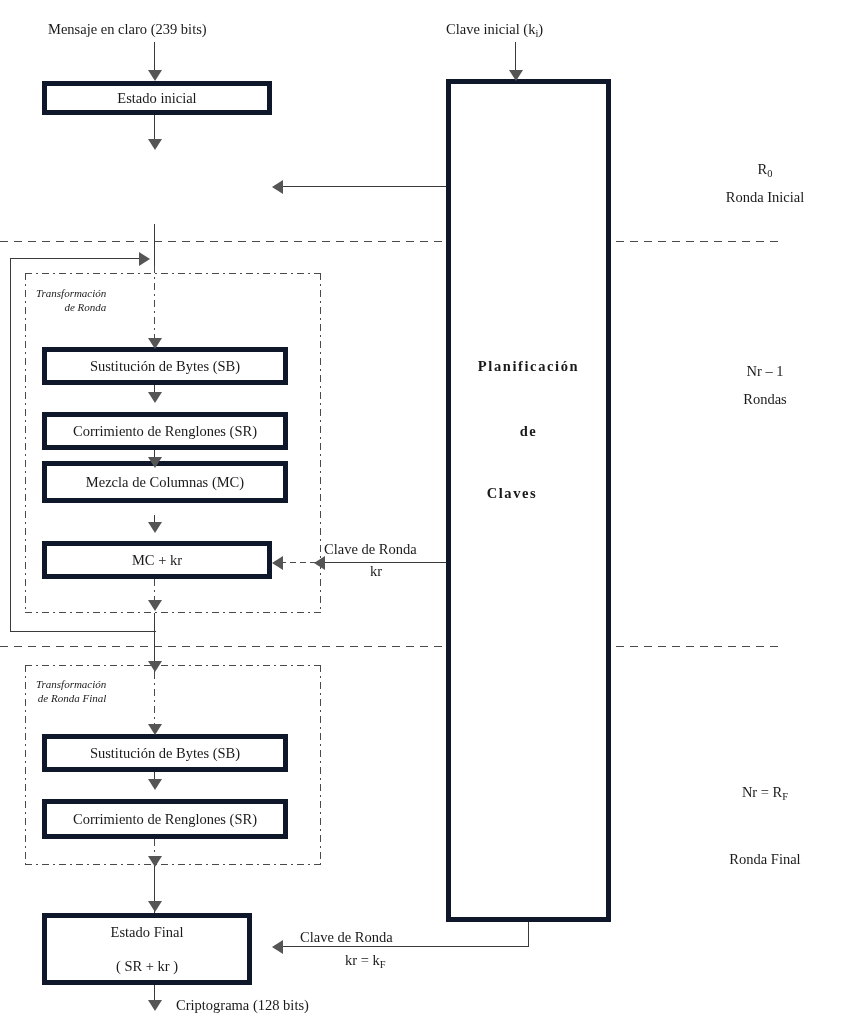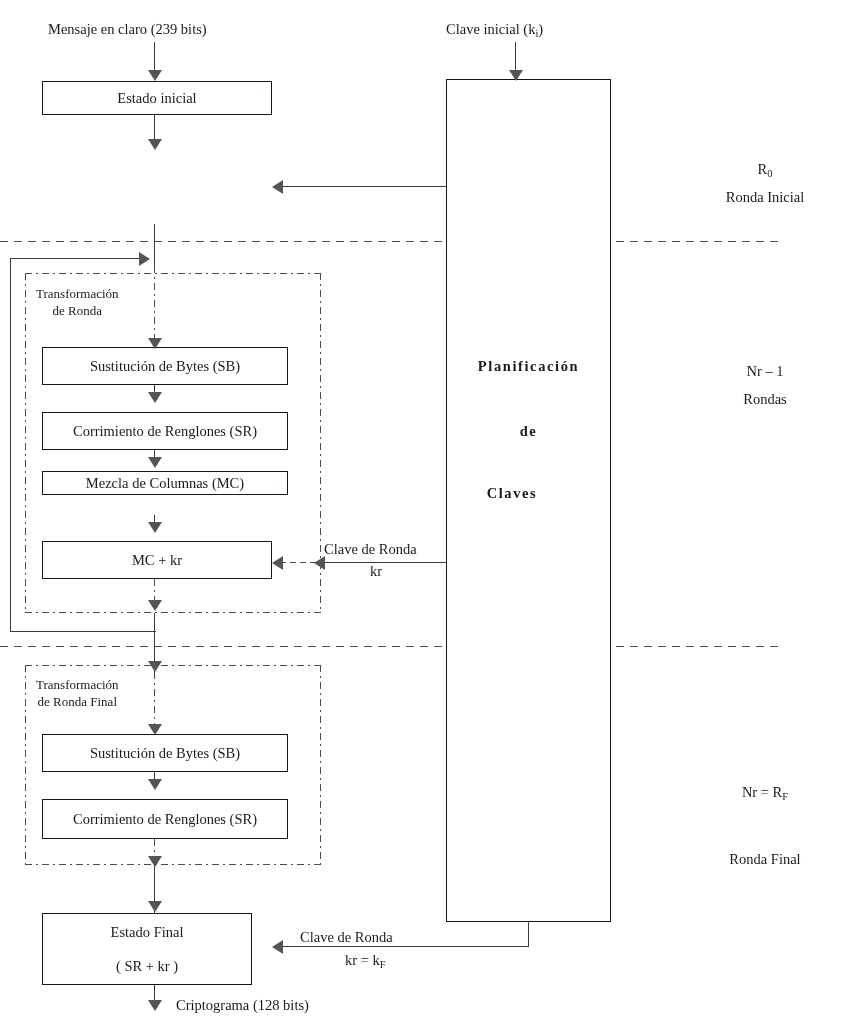--- a/index.html
+++ b/index.html
@@ -10,21 +10,21 @@
   }
   #canvas{
     position:relative;
     width:845px;
     height:1024px;
     background:#ffffff;
     overflow:hidden;
   }
   .box{
     position:absolute;
-    border:1px solid #0f172a;
+    border:5px solid #0f172a;
     background:#ffffff;
     box-sizing:border-box;
     display:flex;
     flex-direction:column;
     align-items:center;
     justify-content:center;
     text-align:center;
     font-size:14.5px;
     line-height:1.25;
     z-index:6;
@@ -40,25 +40,26 @@
   .dashdot{
     border:0;
     background:
       repeating-linear-gradient(to right,#4a4a4a 0 7px,transparent 7px 11px,#4a4a4a 11px 13px,transparent 13px 17px) left top/100% 1.3px no-repeat,
       repeating-linear-gradient(to right,#4a4a4a 0 7px,transparent 7px 11px,#4a4a4a 11px 13px,transparent 13px 17px) left bottom/100% 1.3px no-repeat,
       repeating-linear-gradient(to bottom,#4a4a4a 0 7px,transparent 7px 11px,#4a4a4a 11px 13px,transparent 13px 17px) left top/1.3px 100% no-repeat,
       repeating-linear-gradient(to bottom,#4a4a4a 0 7px,transparent 7px 11px,#4a4a4a 11px 13px,transparent 13px 17px) right top/1.3px 100% no-repeat;
   }
   .dashlabel{
     position:absolute;
-    font-size:13px;
+    font-size:11px;
     line-height:1.3;
-    text-align:center;
+    text-align:right;
     z-index:5;
     background:transparent;
+    font-style:italic;
   }
   .txt{
     position:absolute;
     font-size:14.5px;
     line-height:1.3;
     white-space:nowrap;
     z-index:7;
   }
   .txt.c{text-align:center;}
   .bold-col{
@@ -157,21 +158,21 @@
   </div>
   <div class="vline" style="left:154px;top:385px;height:13px;"></div>
   <div class="arrow-d" style="left:148px;top:392px;"></div>
 
   <div class="box" style="left:42px;top:412px;width:246px;height:38px;">
     <span>Corrimiento de Renglones (SR)</span>
   </div>
   <div class="vline" style="left:154px;top:450px;height:13px;"></div>
   <div class="arrow-d" style="left:148px;top:457px;"></div>
 
-  <div class="box" style="left:42px;top:471px;width:246px;height:24px;">
+  <div class="box" style="left:42px;top:461px;width:246px;height:42px;">
     <span>Mezcla de Columnas (MC)</span>
   </div>
   <div class="vline" style="left:154px;top:515px;height:13px;"></div>
   <div class="arrow-d" style="left:148px;top:522px;"></div>
 
   <div class="box" style="left:42px;top:541px;width:230px;height:38px;">
     <span>MC  +  kr</span>
   </div>
 
   <div class="hline" style="left:321px;top:562px;width:126px;"></div>

